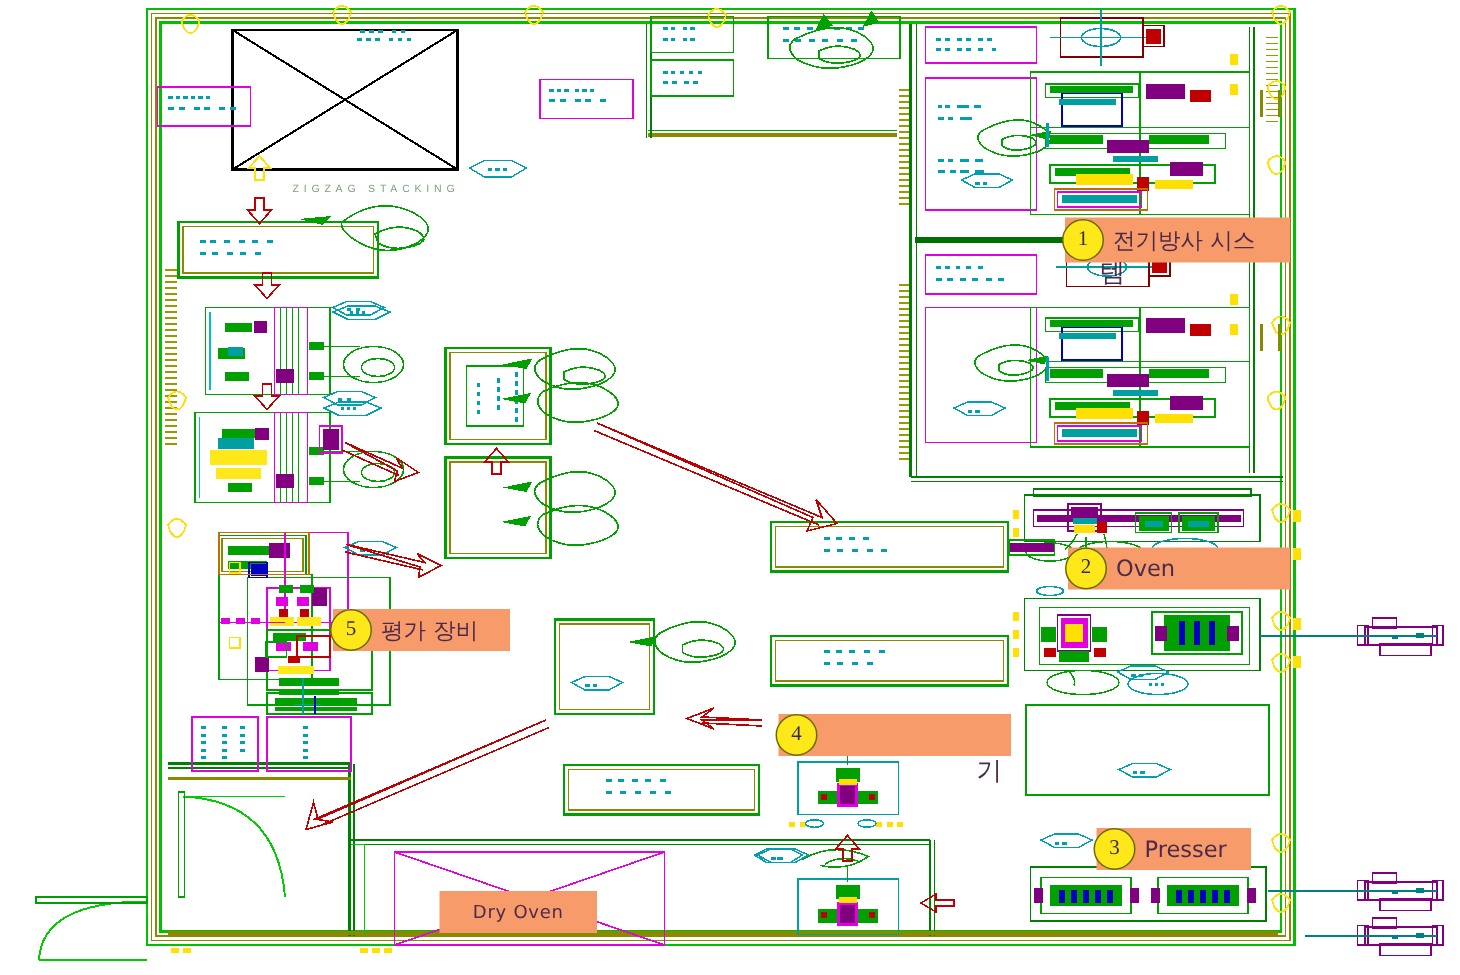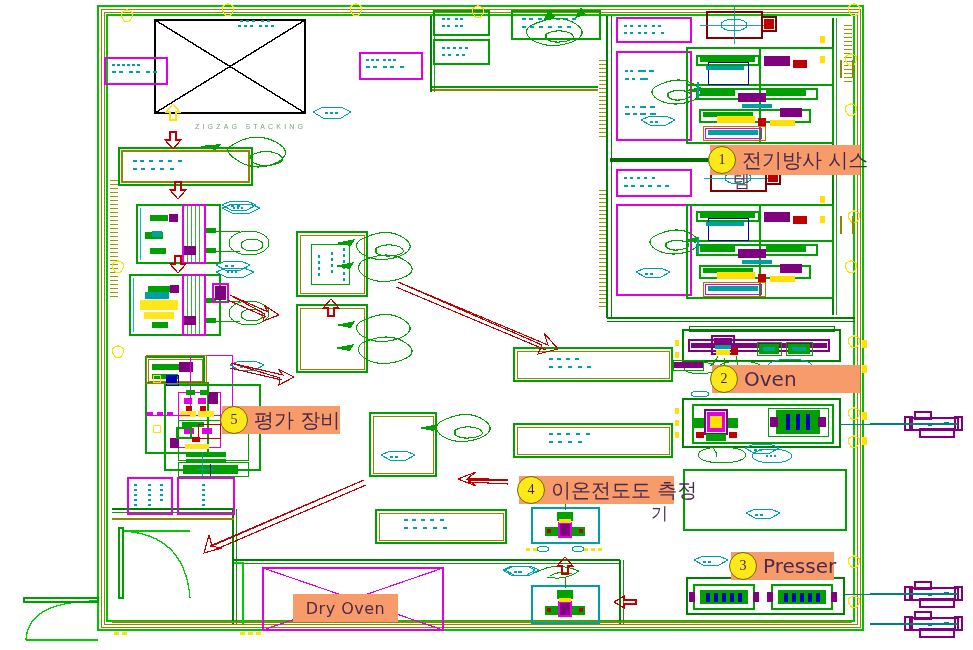--- a/index.html
+++ b/index.html
@@ -9,24 +9,24 @@
   #cad{position:absolute;left:0;top:0;}
 
   
   .callout{position:absolute;display:flex;align-items:center;
            background:#f79b6b;height:28px;box-sizing:border-box;}
   .callout .num{position:absolute;left:-2px;top:50%;transform:translateY(-50%);
            width:26px;height:26px;border-radius:50%;background:#ffe81a;
            border:1.3px solid #6b6b00;display:flex;align-items:center;
            justify-content:center;font-size:14px;color:#3a2a4a;
            font-family:"Liberation Serif",serif;}
-  .callout .txt{margin-left:32px;font-size:20px;color:#4b2b4b;
+  .callout .txt{margin-left:32px;font-size:15px;color:#4b2b4b;
            white-space:nowrap;font-family:"DejaVu Sans",sans-serif;}
   .callout.plain{justify-content:center;}
-  .callout.plain .txt{margin-left:0;font-size:16px;letter-spacing:.5px;}
+  .callout.plain .txt{margin-left:0;font-size:12px;letter-spacing:.5px;}
 
   .overflow-char{position:absolute;font-size:17px;color:#4b2b4b;
            font-family:"DejaVu Sans",sans-serif;}
 
   .zz-text{position:absolute;font-size:7px;letter-spacing:3.2px;
            color:#7f9f7f;font-family:"Liberation Sans",sans-serif;}
 </style>
 </head>
 <body>
 
@@ -1103,21 +1103,20 @@
     <span class="txt">Oven</span>
   </div>
 
   <div class="callout" style="left:731px;top:552px;width:103px;height:28px;">
     <span class="num">3</span>
     <span class="txt">Presser</span>
   </div>
 
   <div class="callout" style="left:519px;top:476px;width:155px;height:28px;">
     <span class="num">4</span>
-    <span class="txt">이온전도도 측정</span>
   </div>
   <span class="overflow-char" style="left:651px;top:502px;">기</span>
 
   <div class="callout" style="left:222px;top:406px;width:118px;height:28px;">
     <span class="num">5</span>
     <span class="txt">평가 장비</span>
   </div>
 
   <div class="callout plain" style="left:293px;top:594px;width:105px;height:28px;">
     <span class="txt">Dry  Oven</span>

